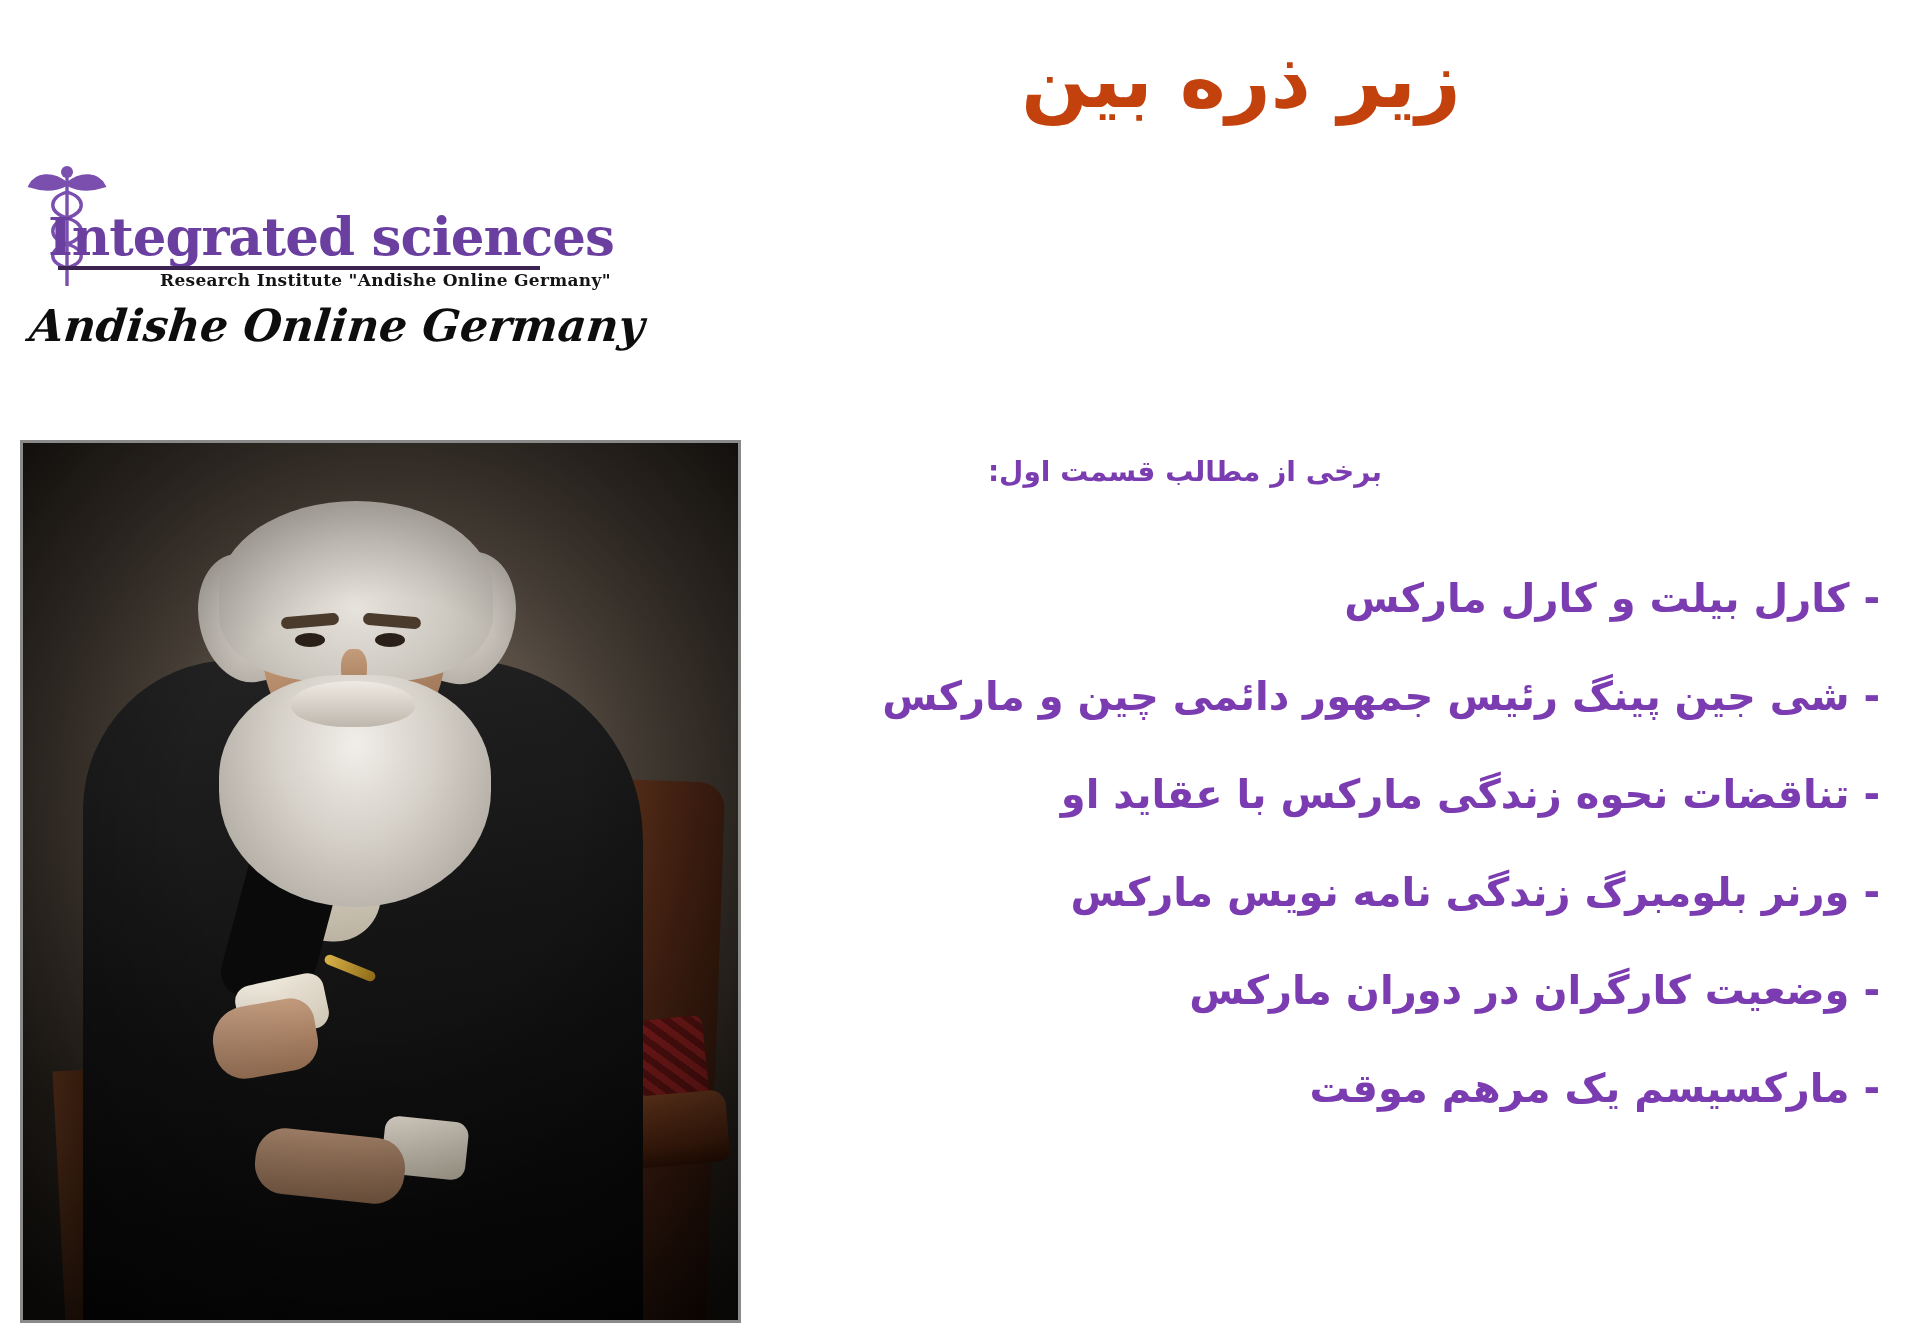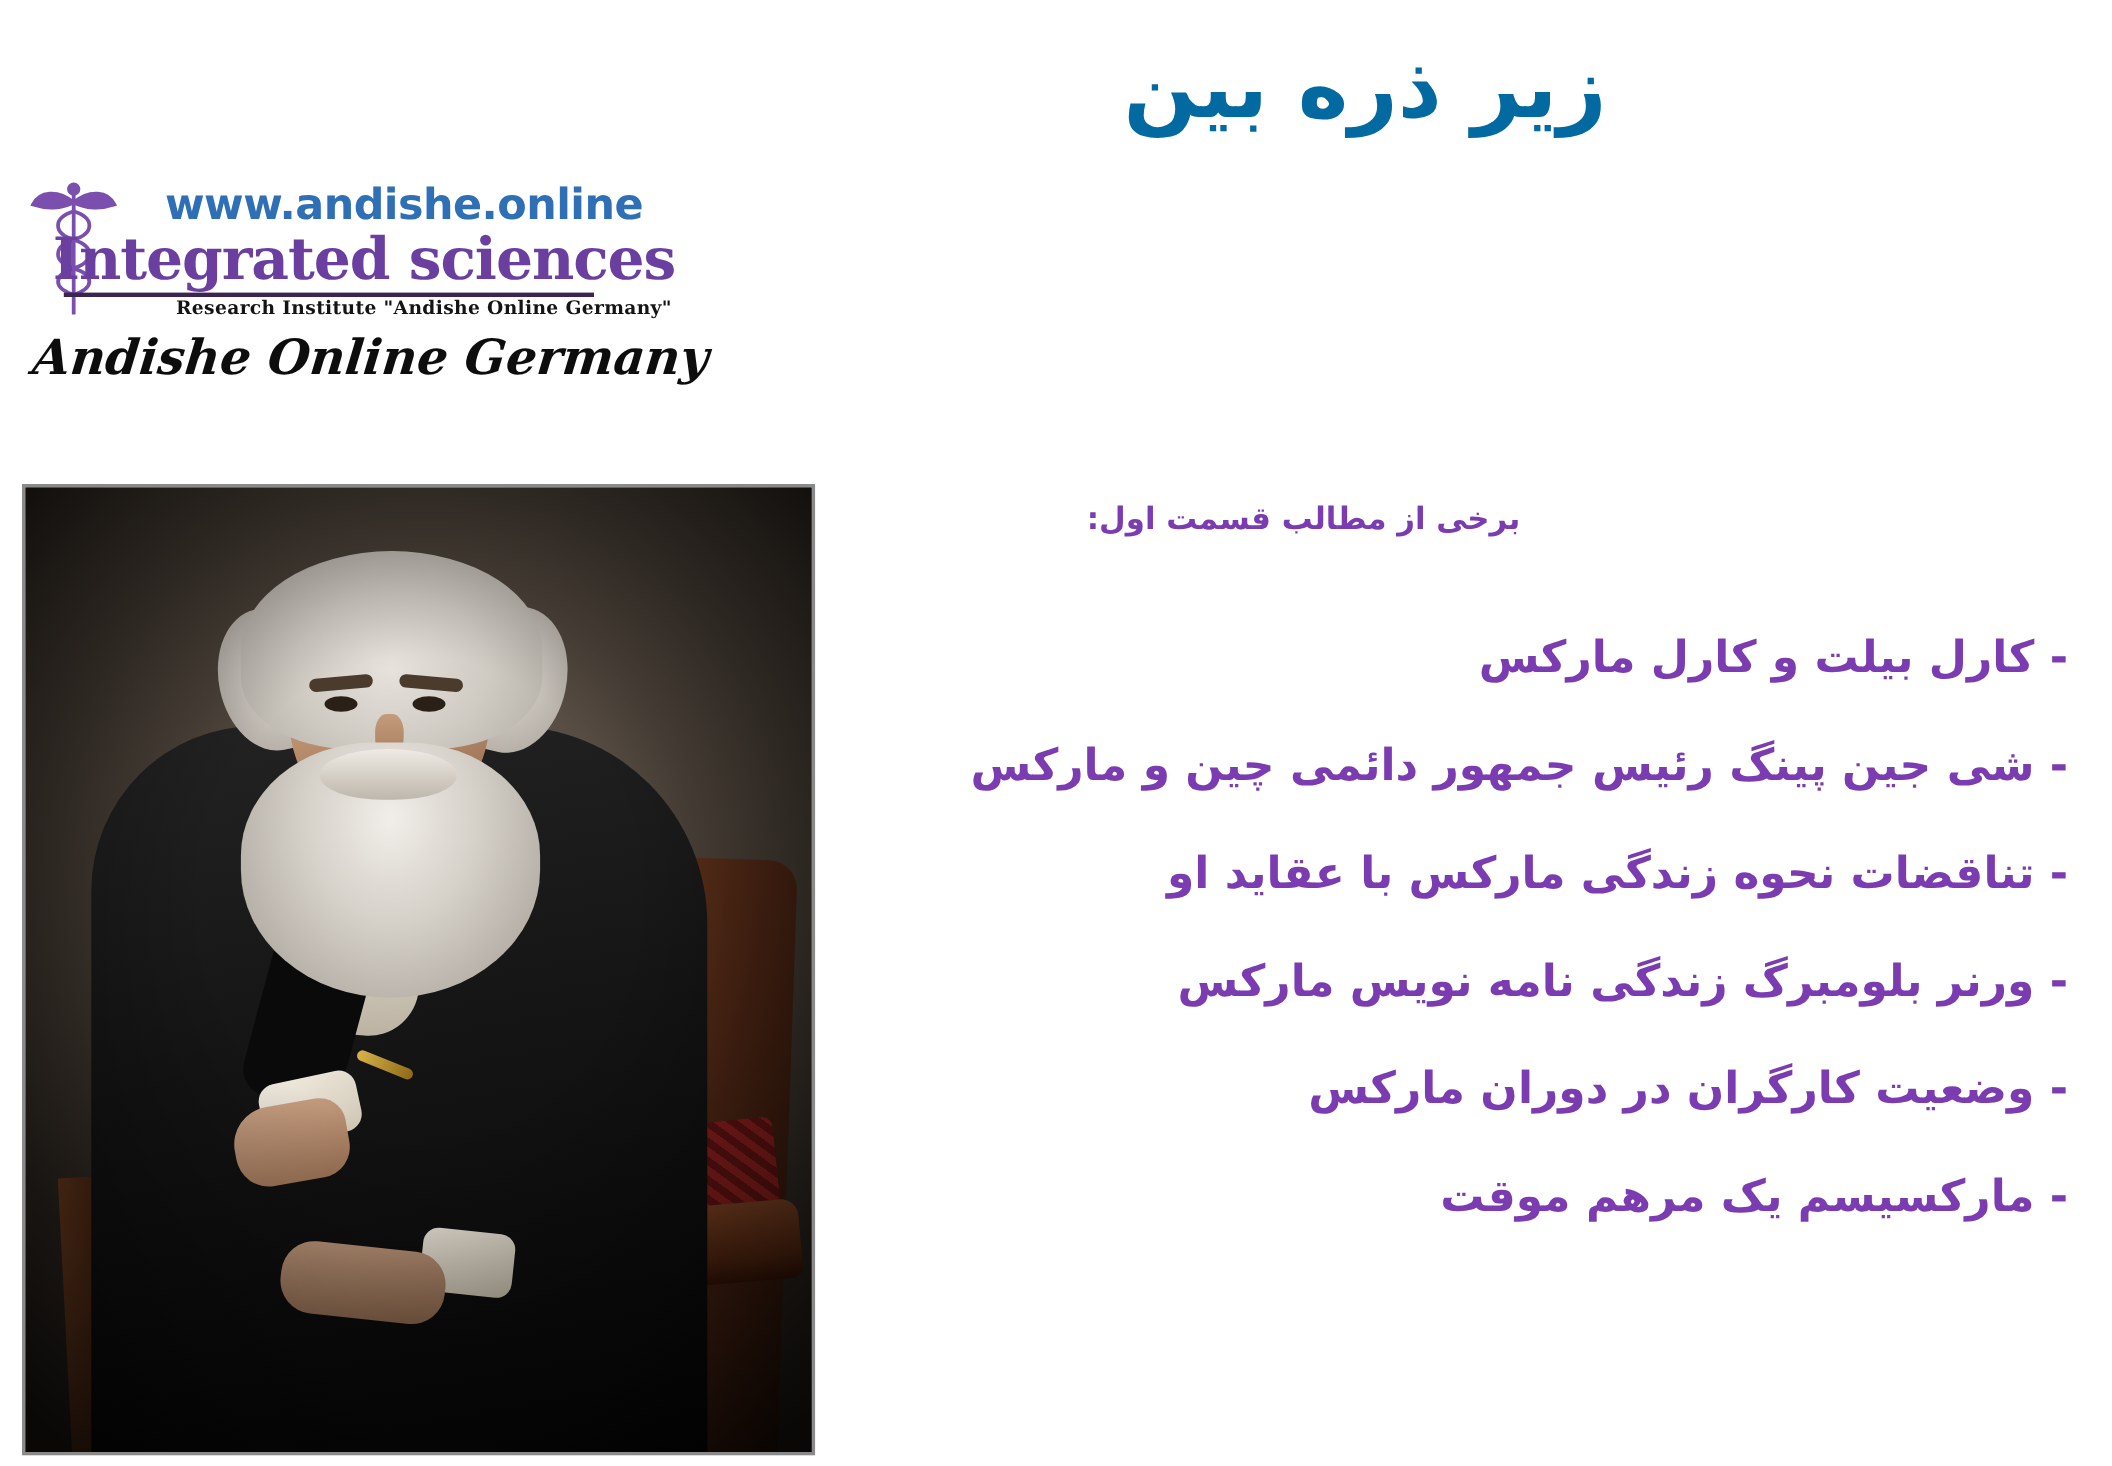--- a/index.html
+++ b/index.html
@@ -335,21 +335,21 @@
     top: 40px;
     width: 1180px;
     text-align: center;
     direction: rtl;
   }
   .title-line1 {
     font-family: "DejaVu Sans", "Liberation Sans", sans-serif;
     font-weight: bold;
     font-size: 78px;
     line-height: 1.05;
-    color: #0369a1;
+    color: #c2410c;
     padding-right: 130px;
   }
   .title-line2 {
     font-family: "DejaVu Sans", "Liberation Sans", sans-serif;
     font-weight: bold;
     font-size: 78px;
     line-height: 1.1;
     color: #000000;
     margin-top: 6px;
     padding-right: 330px;
@@ -410,21 +410,20 @@
         <path d="M45 30 C26 36 26 50 45 56 C64 62 64 76 45 82 C26 88 26 100 45 106"></path>
         <path d="M45 30 C64 36 64 50 45 56 C26 62 26 76 45 82 C64 88 64 100 45 106"></path>
         <path d="M45 22 C30 10 14 12 8 24 C20 28 34 28 45 22 Z" fill="#7a4fae"></path>
         <path d="M45 22 C60 10 76 12 82 24 C70 28 56 28 45 22 Z" fill="#7a4fae"></path>
       </g>
       <circle cx="45" cy="10" r="6" fill="#7a4fae"></circle>
       <circle cx="31" cy="19" r="5" fill="#7a4fae"></circle>
       <circle cx="59" cy="19" r="5" fill="#7a4fae"></circle>
     </svg>
 
-    <div class="logo-url">www.andishe.online</div>
     <div class="logo-main">Integrated sciences</div>
     <div class="logo-rule"></div>
     <div class="logo-sub">Research Institute  "Andishe Online Germany"</div>
     <div class="logo-script">Andishe Online Germany</div>
   </div>
 
   <div class="portrait">
     <div class="chair-back"></div>
     <div class="chair-leg"></div>
     <div class="chair-fabric"></div>

